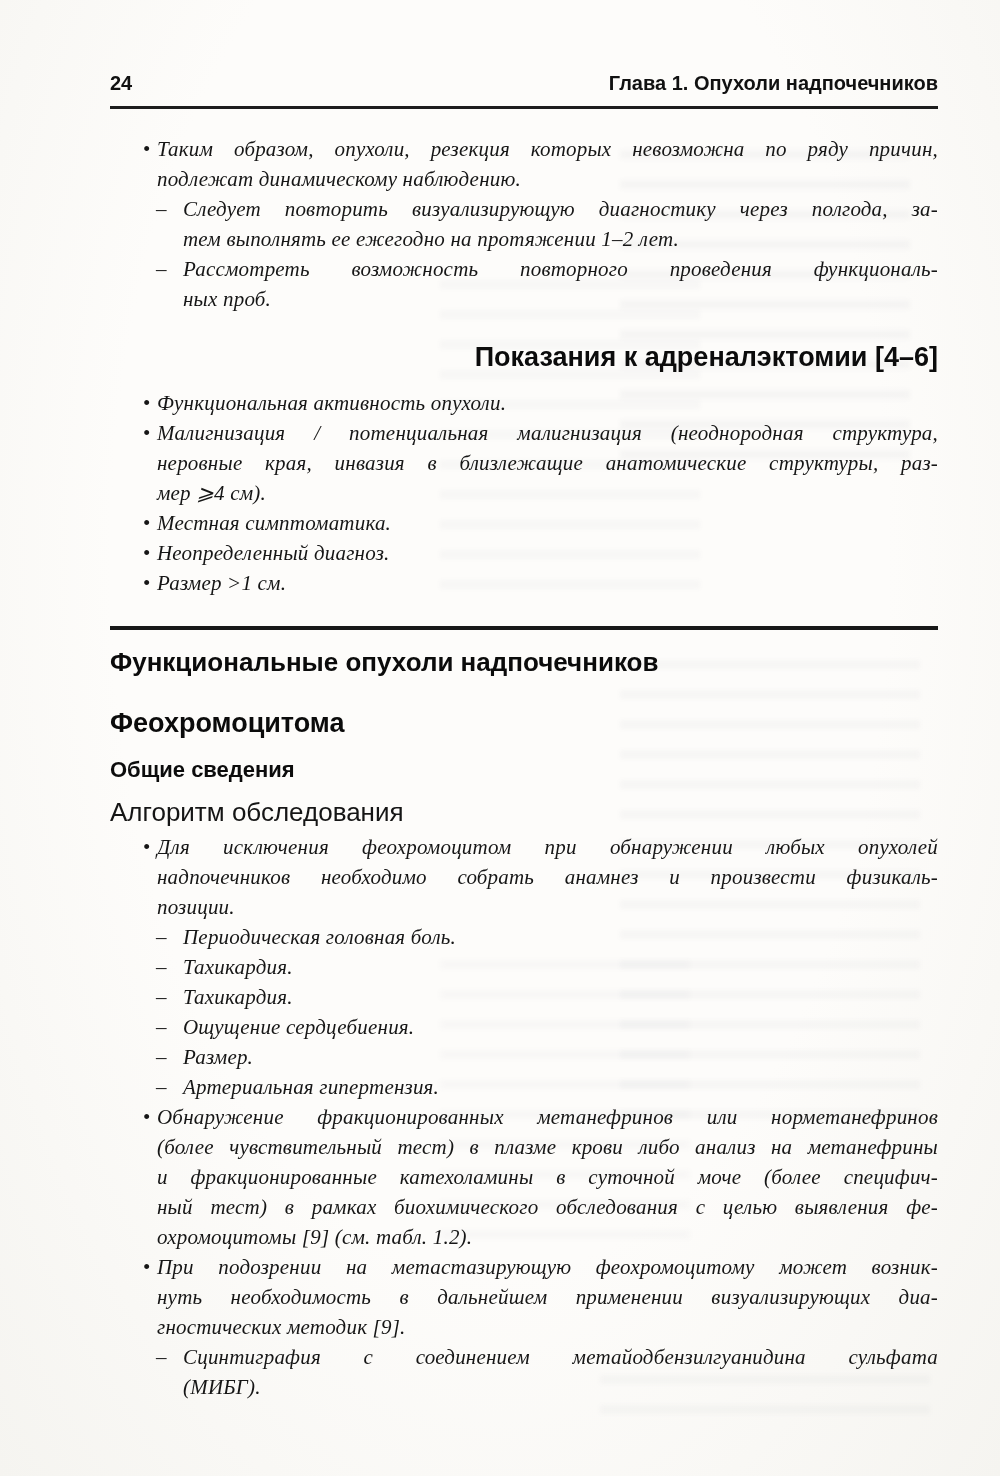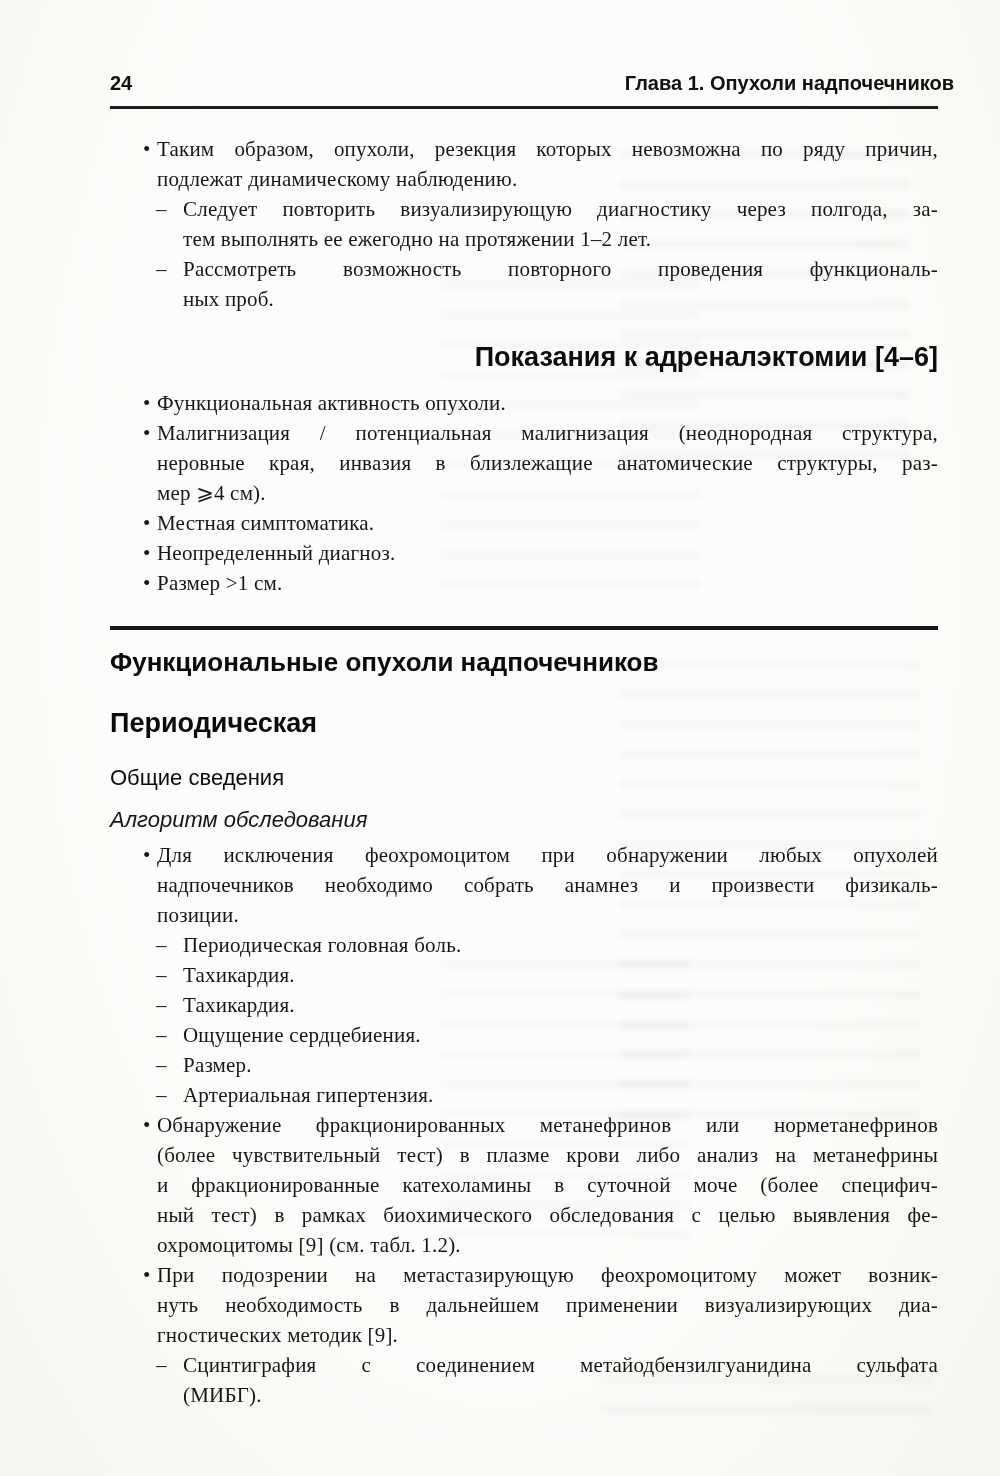--- a/index.html
+++ b/index.html
@@ -8,21 +8,21 @@
     width:1000px; height:1476px;
     margin:0 auto;
     background: radial-gradient(ellipse at 50% 38%, #fdfcfa 55%, #f5f4f0 100%);
     font-family:"Liberation Serif", serif;
     color:#161616;
     overflow:hidden;
   }
 
   
   .header {
-    position:absolute; left:110px; right:46px; top:72px;
+    position:absolute; left:110px; right:62px; top:72px;
     display:flex; justify-content:space-between; align-items:baseline;
     font-family:"Liberation Sans", sans-serif;
     font-size:20px; font-weight:600; color:#111;
   }
   .header-rule {
     position:absolute; left:110px; right:62px; top:106px;
     height:3px; background:#1d1d1d;
   }
 
   
@@ -31,48 +31,48 @@
   .li {
     position:relative;
     font-size:21px; line-height:30px; letter-spacing:0.2px;
   }
   .l1 { padding-left:47px; }
   .l1 > .marker { position:absolute; left:33px; top:0; }
   .l2 { padding-left:73px; }
   .l2 > .marker { position:absolute; left:46px; top:0; }
   .marker { font-size:21px; line-height:30px; }
 
-  .tline { text-align:left; }
+  .tline { text-align:left;font-style:italic; }
   .tline.jl { text-align-last:justify; }
 
   .sec-title {
     font-family:"Liberation Sans", sans-serif;
     font-weight:700; font-size:27px; line-height:34px;
     color:#0c0c0c; margin:26px 0 14px;text-align:right;
   }
   .big-rule { height:4px; background:#181818; margin-top:28px; }
   .big-title {
     font-family:"Liberation Sans", sans-serif;
     font-weight:700; font-size:26px; line-height:38px;
     color:#0b0b0b; margin-top:13px;
   }
   .pheo-title {
     font-family:"Liberation Sans", sans-serif;
     font-weight:700; font-size:27px; line-height:32px;
     color:#0b0b0b; margin-top:26px;
   }
   .general-title {
     font-family:"Liberation Sans", sans-serif;
-    font-weight:400; font-size:22px; line-height:26px;
-    color:#0c0c0c; margin-top:26px;
+    font-weight:700; font-size:22px; line-height:26px;
+    color:#0c0c0c; margin-top:18px;
   }
   .algo-title {
     font-family:"Liberation Sans", sans-serif;
-    font-style:italic; font-weight:400;
-    font-size:22px; line-height:26px;
+    font-weight:400;
+    font-size:26px; line-height:26px;
     color:#151515; margin-top:16px; margin-bottom:7px;
   }
 
   
   .ghost {
     position:absolute; pointer-events:none;
     background: repeating-linear-gradient(to bottom,
       rgba(110,118,132,0.55) 0px, rgba(110,118,132,0.55) 9px,
       rgba(0,0,0,0) 9px, rgba(0,0,0,0) 30px);
     filter: blur(2.5px);
@@ -155,21 +155,21 @@
     </div>
     <div class="li l1">
       <span class="marker">•</span>
       <div class="li-text">
           <div class="tline">Размер &gt;1 см.</div>
         </div>
     </div>
 
     <div class="big-rule"></div>
     <div class="big-title">Функциональные опухоли надпочечников</div>
-    <div class="pheo-title">Периодическая</div>
+    <div class="pheo-title">Феохромоцитома</div>
     <div class="general-title">Общие сведения</div>
     <div class="algo-title">Алгоритм обследования</div>
 
     <div class="li l1">
       <span class="marker">•</span>
       <div class="li-text">
           <div class="tline jl">Для исключения феохромоцитом при обнаружении любых опухолей</div>
           <div class="tline jl">надпочечников необходимо собрать анамнез и произвести физикаль-</div>
           <div class="tline">позиции.</div>
         </div>

